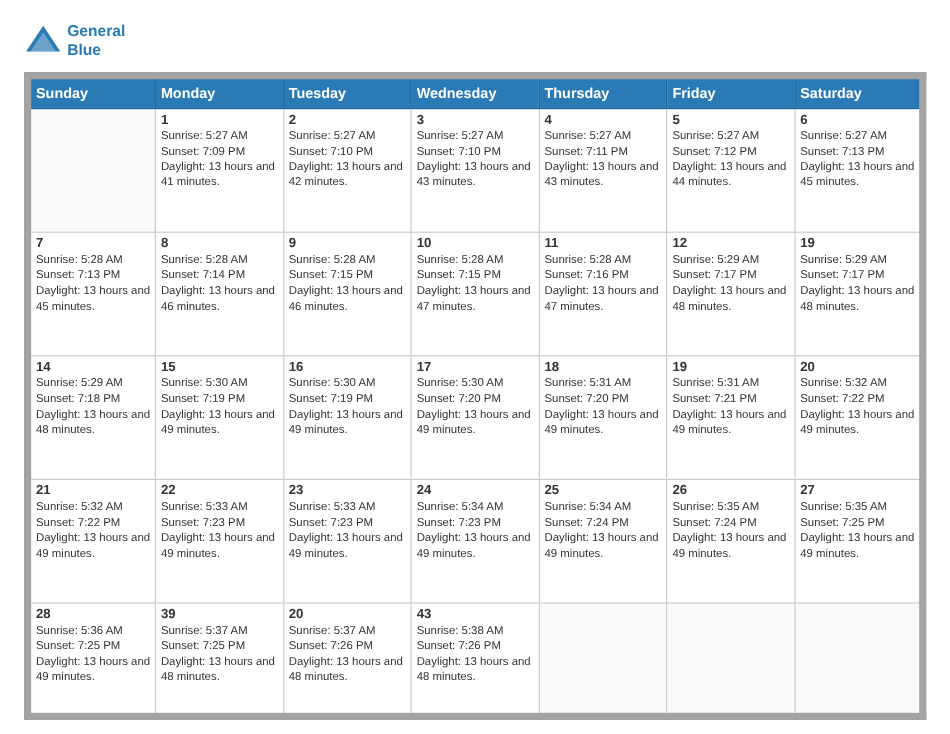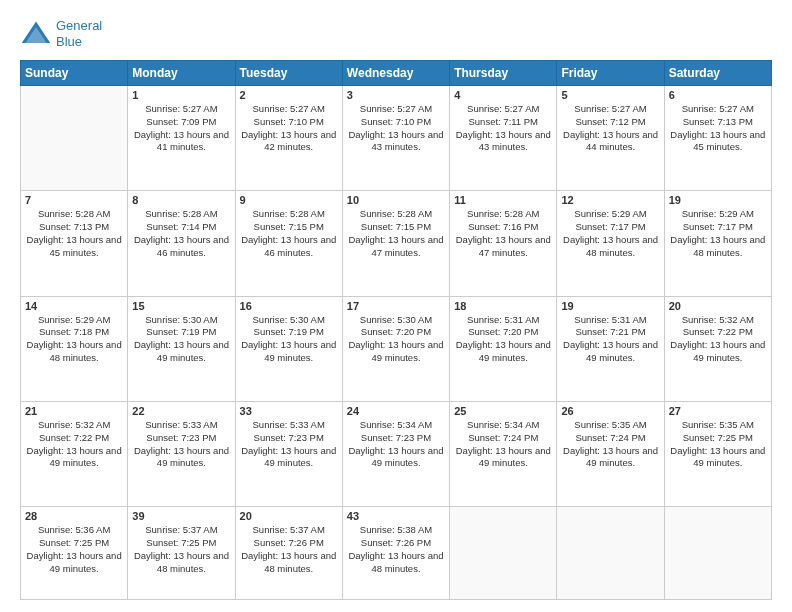--- a/index.html
+++ b/index.html
@@ -23,21 +23,21 @@
       align-items: flex-start;
       margin-bottom: 10px;
     }
     .logo {
       display: flex;
       align-items: center;
       gap: 4px;
     }
     .logo-text {
       font-size: 13px;
-      font-weight: normal;
+      font-weight: bold;
       color: #333;
       line-height: 1.2;
     }
     .logo-text .blue { color: #2a7ab5; }
     .logo-icon {
       width: 32px;
       height: 32px;
     }
     .title-block {
       text-align: right;
@@ -47,21 +47,21 @@
       font-weight: bold;
       color: #333;
       line-height: 1.1;
     }
     .subtitle {
       font-size: 14px;
       color: #555;
     }
     .calendar {
       flex: 1;
-      border: 1px solid #a3a3a3;
+      border: 6px solid #a3a3a3;
       border-collapse: collapse;
       width: 100%;
       table-layout: fixed;
     }
     .calendar th {
       background: #2a7ab5;
       color: #fff;
       font-size: 12px;
       font-weight: bold;
       padding: 5px 4px;
@@ -87,21 +87,20 @@
     .day-num {
       font-weight: bold;
       font-size: 11px;
       display: block;
       margin-bottom: 2px;
     }
     .day-detail {
       font-size: 9.5px;
       line-height: 1.35;
       color: #333;
-      text-align: center;
     }
   </style>
 </head>
 <body>
 
 <div class="page">
   <div class="header">
     <div class="logo">
       <svg class="logo-icon" viewBox="0 0 36 36">
         <polygon points="18,4 34,28 2,28" fill="#2a7ab5"></polygon>
@@ -221,21 +220,21 @@
         <tr>
           <td>
             <span class="day-num">21</span>
             <div class="day-detail">Sunrise: 5:32 AM<br>Sunset: 7:22 PM<br>Daylight: 13 hours and 49 minutes.</div>
           </td>
           <td>
             <span class="day-num">22</span>
             <div class="day-detail">Sunrise: 5:33 AM<br>Sunset: 7:23 PM<br>Daylight: 13 hours and 49 minutes.</div>
           </td>
           <td>
-            <span class="day-num">33</span>
+            <span class="day-num">23</span>
             <div class="day-detail">Sunrise: 5:33 AM<br>Sunset: 7:23 PM<br>Daylight: 13 hours and 49 minutes.</div>
           </td>
           <td>
             <span class="day-num">24</span>
             <div class="day-detail">Sunrise: 5:34 AM<br>Sunset: 7:23 PM<br>Daylight: 13 hours and 49 minutes.</div>
           </td>
           <td>
             <span class="day-num">25</span>
             <div class="day-detail">Sunrise: 5:34 AM<br>Sunset: 7:24 PM<br>Daylight: 13 hours and 49 minutes.</div>
           </td>

